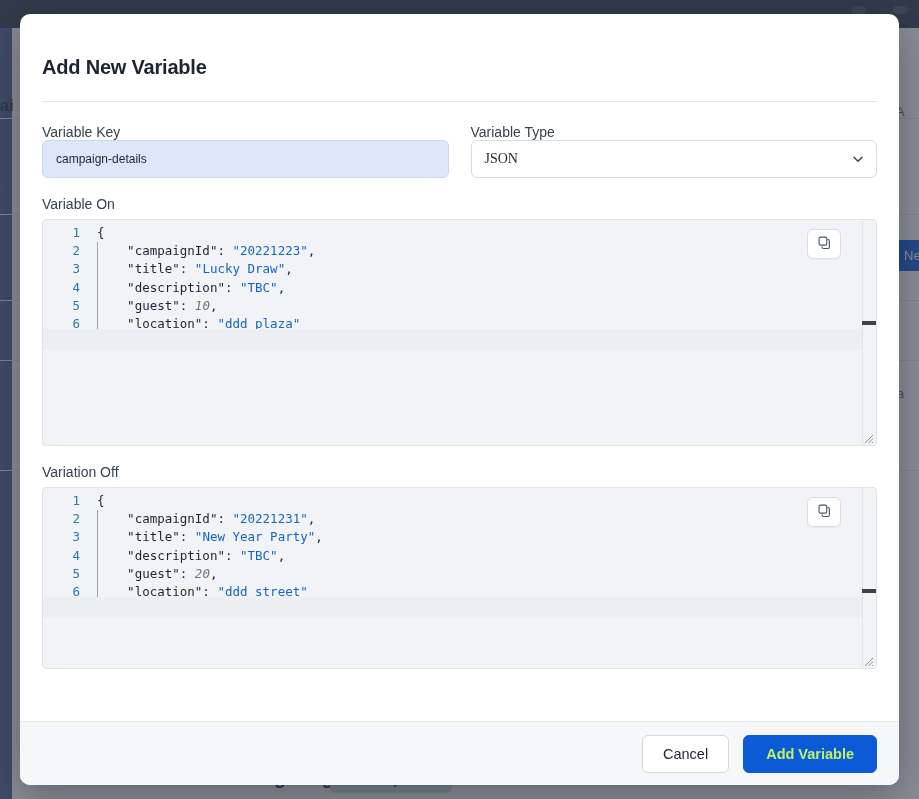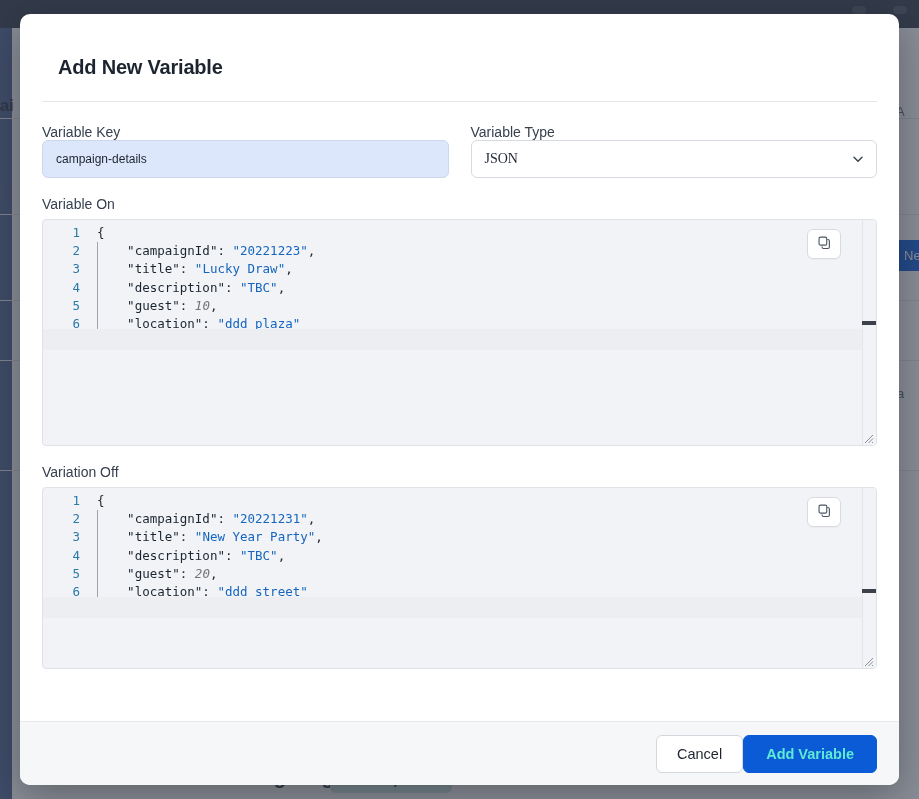--- a/index.html
+++ b/index.html
@@ -83,21 +83,20 @@
     flex: 1 1 auto;
     padding: 0 22px;
     overflow: hidden;
   }
   .modal-title {
     font-size: 20px;
     font-weight: bold;
     color: #1d2430;
     padding: 42px 0 22px 0;
     letter-spacing: -0.2px;
-    margin-left: 16px;
   }
   .title-rule {
     height: 1px; background: #e3e6eb; margin: 0 0 22px 0;
   }
 
   .field-row {
     display: flex;
     gap: 22px;
   }
   .field-col { flex: 1 1 0; min-width: 0; }
@@ -241,20 +240,21 @@
 
   
   .modal-footer {
     flex: 0 0 auto;
     height: 64px;
     background: #f6f7f9;
     border-top: 1px solid #e7e9ed;
     display: flex;
     align-items: center;
     justify-content: flex-end;
+    gap: 14px;
     padding: 0 22px;
   }
   .btn {
     font-family: "Liberation Sans", sans-serif;
     font-size: 14.5px;
     border-radius: 6px;
     cursor: pointer;
     height: 38px;
     padding: 0 20px;
     display: inline-flex;
@@ -262,21 +262,21 @@
     justify-content: center;
   }
   .btn-secondary {
     background: #ffffff;
     border: 1px solid #d3d7de;
     color: #1d2430;
   }
   .btn-primary {
     background: #0b5bd7;
     border: 1px solid #0b5bd7;
-    color: #5eead4;
+    color: #bef264;
     font-weight: bold;
     padding: 0 22px;
   }
 </style>
 </head>
 <body>
 
 <div id="backdrop">
   <div class="bg-body"></div>
   <div class="bg-left-rail"></div>

